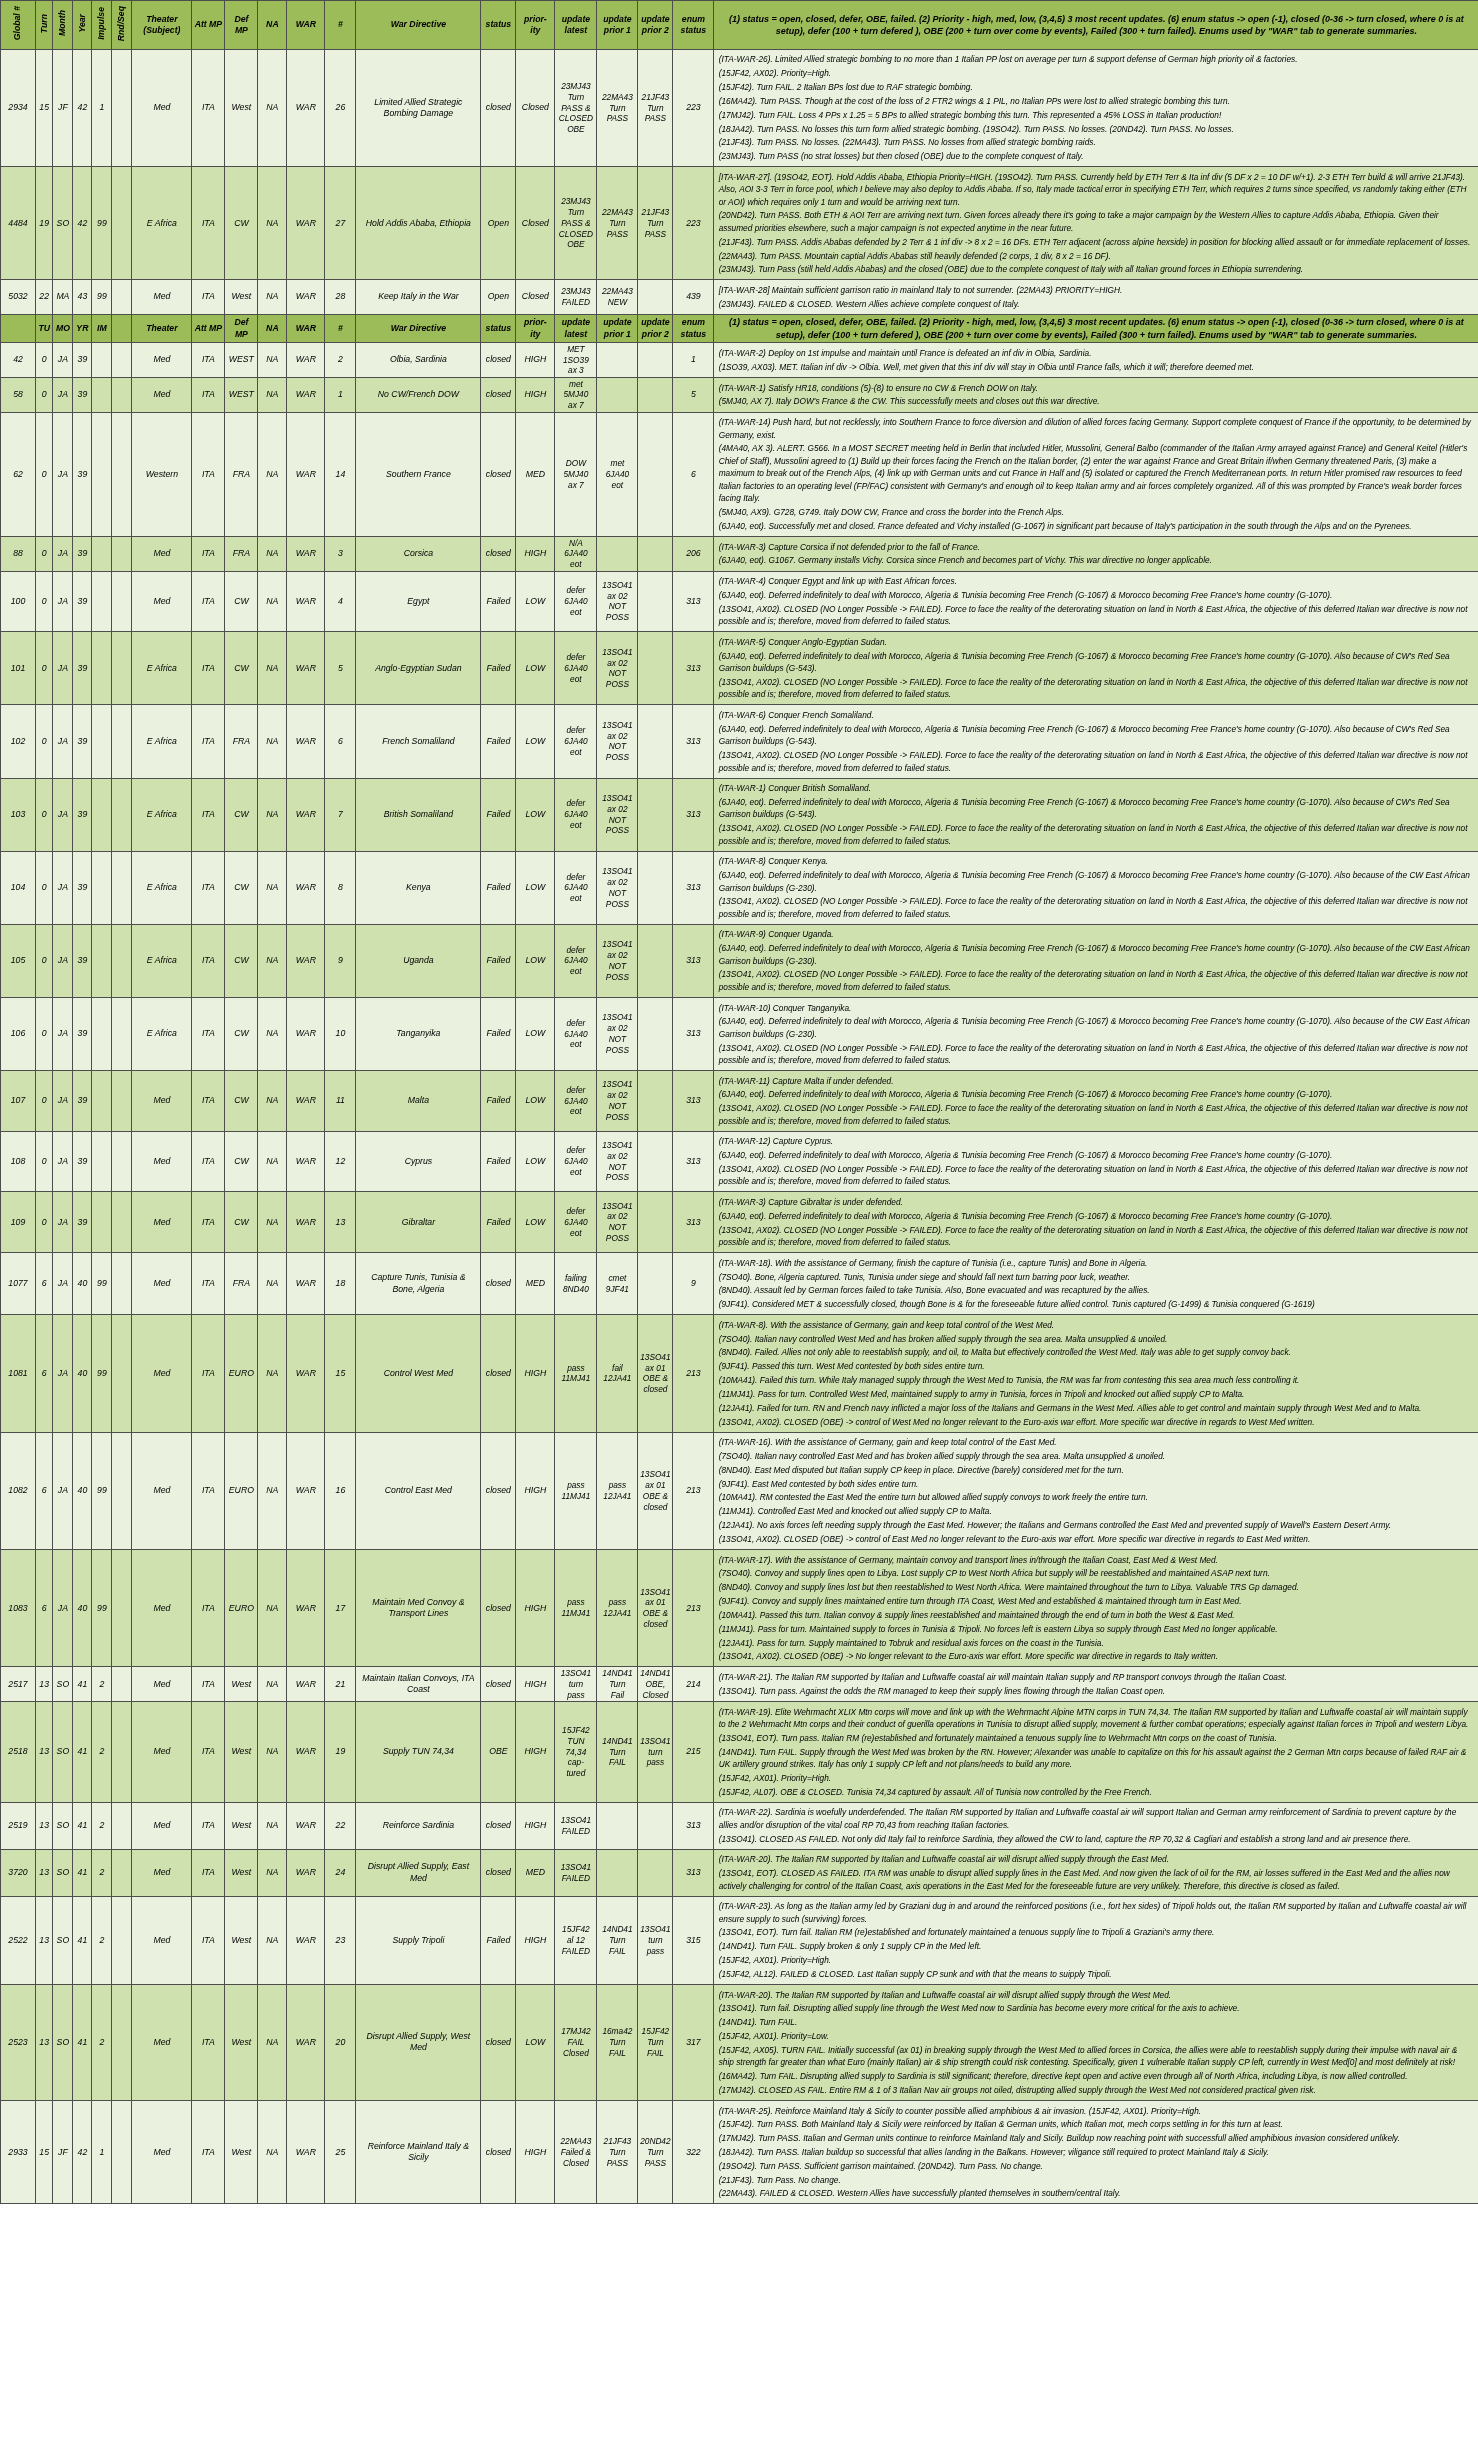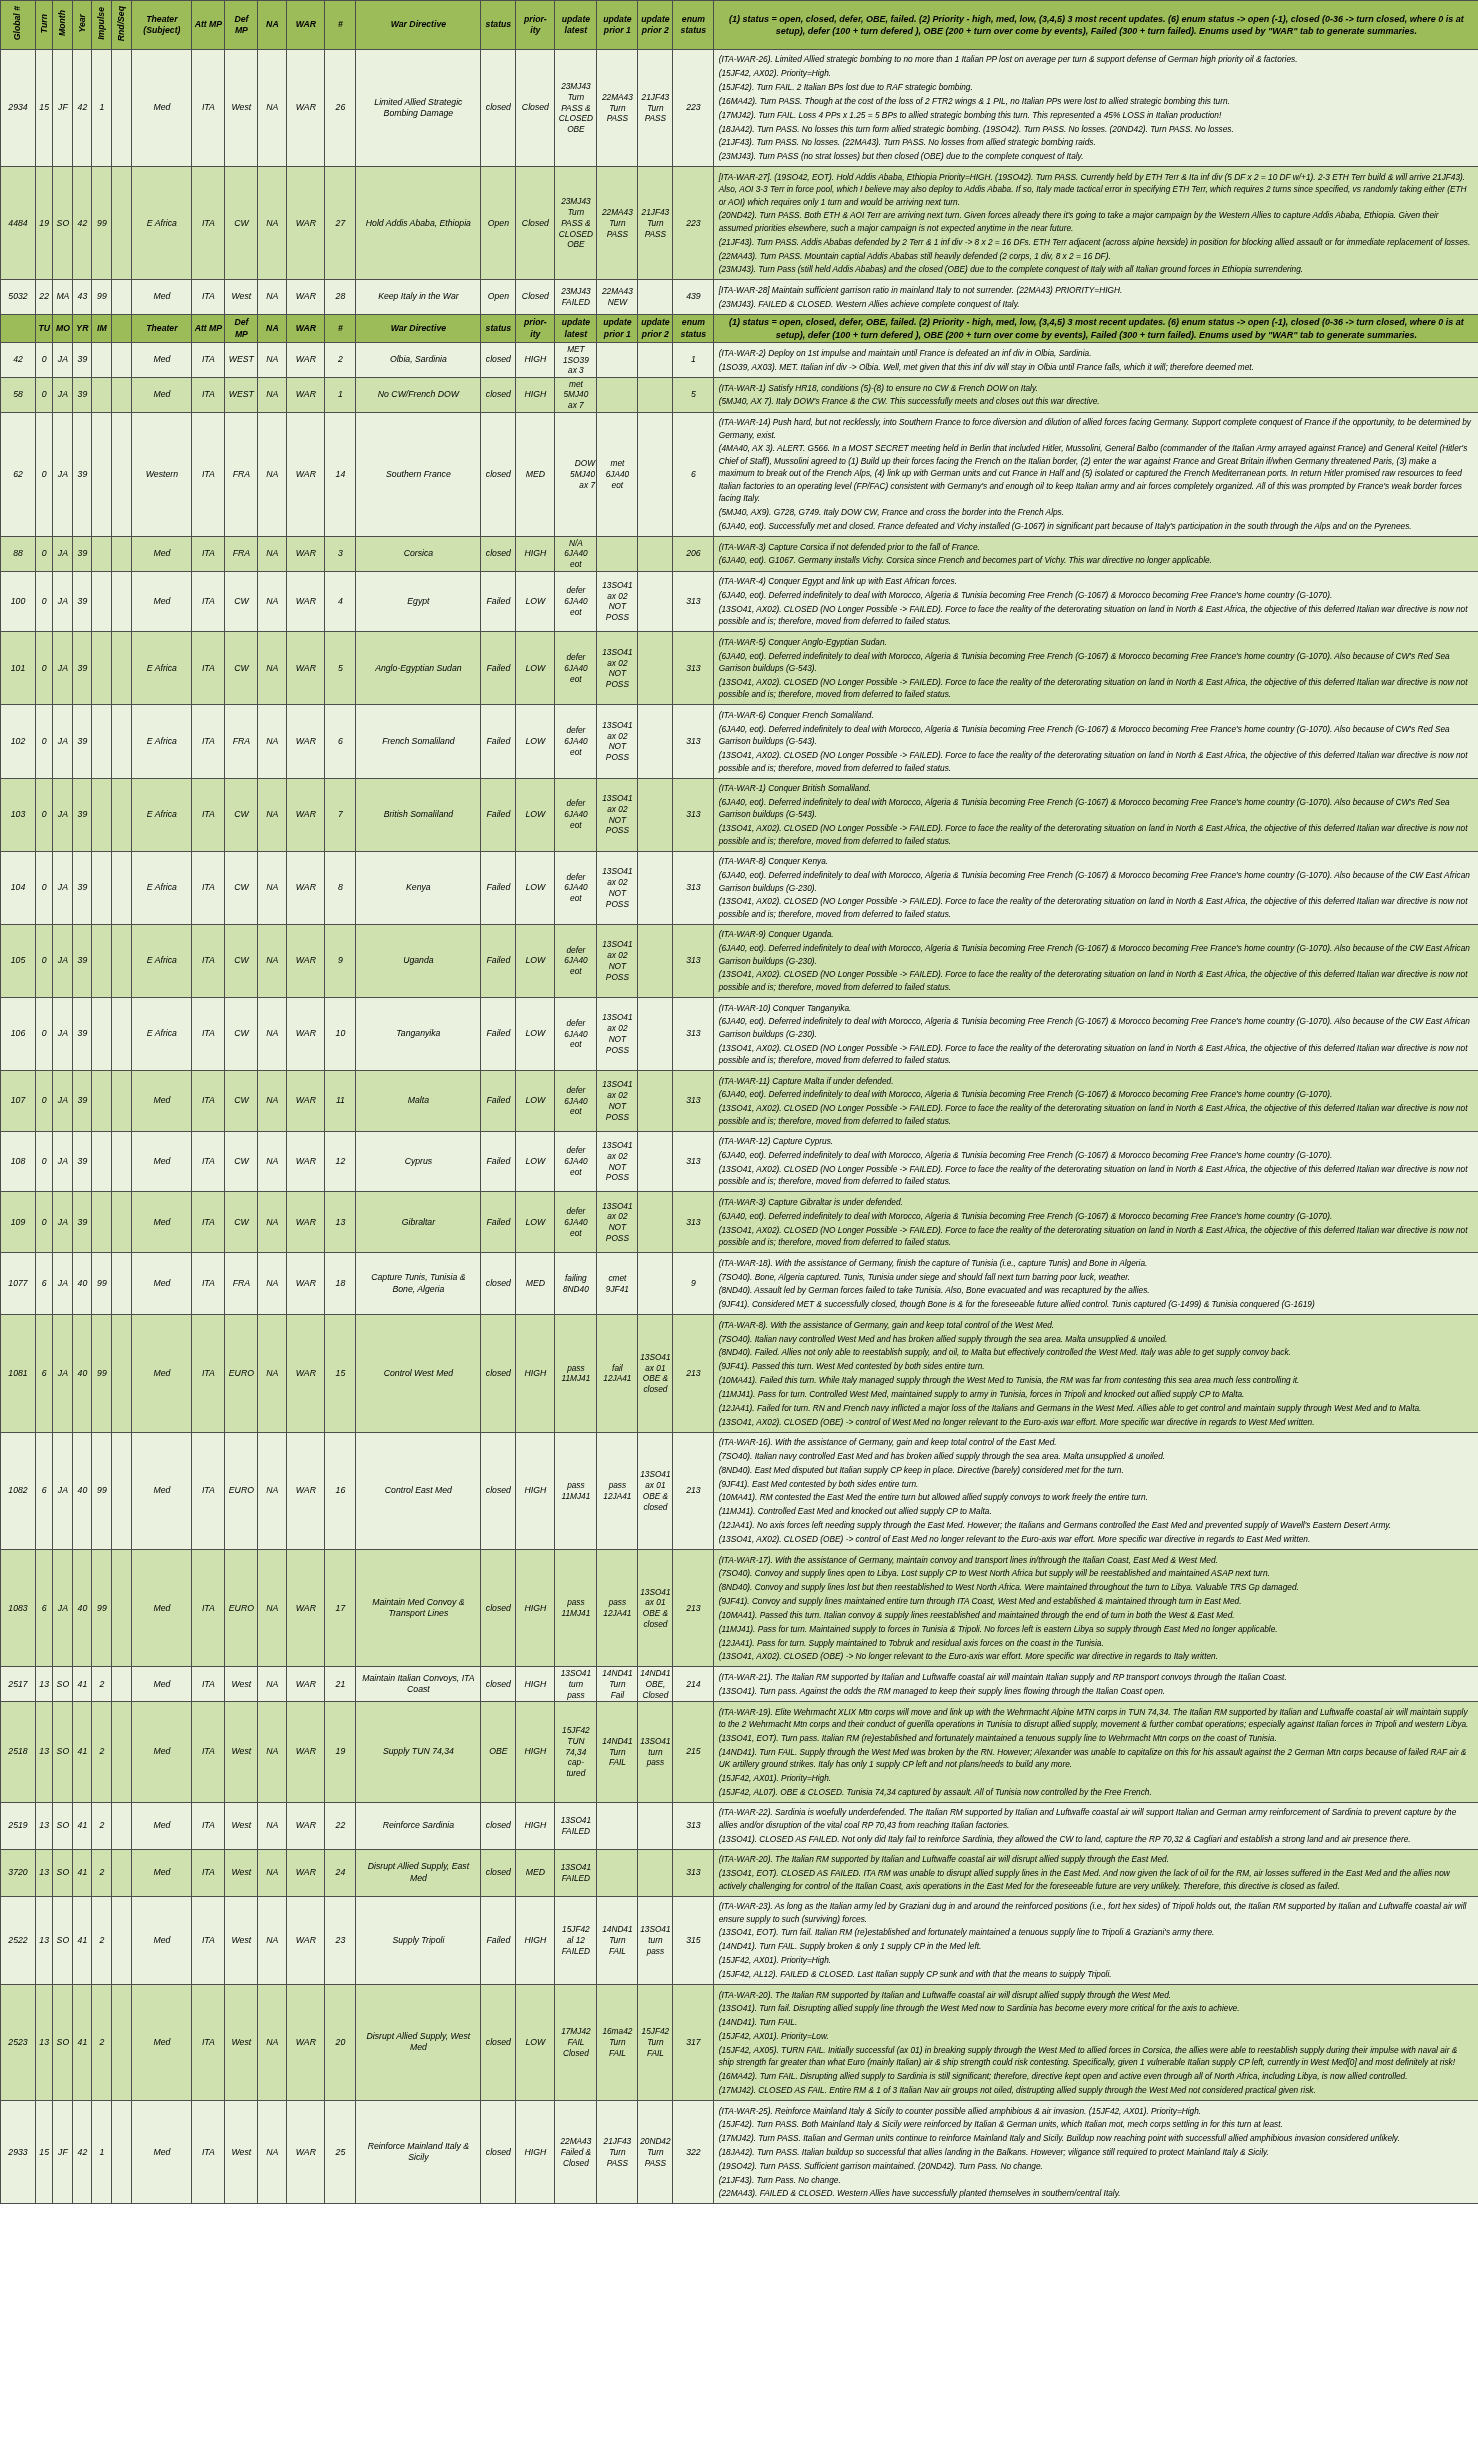--- a/index.html
+++ b/index.html
@@ -275,21 +275,21 @@
     <td></td>
     <td>Western</td>
     <td>ITA</td>
     <td>FRA</td>
     <td>NA</td>
     <td>WAR</td>
     <td>14</td>
     <td class="directive">Southern France</td>
     <td>closed</td>
     <td>MED</td>
-    <td class="upd" style="white-space: pre-line; text-align: right;">DOW
+    <td class="upd" style="white-space: pre-line;">DOW
 5MJ40
 ax 7</td>
     <td class="upd" style="white-space: pre-line;">met
 6JA40
 eot</td>
     <td class="upd" style="white-space: pre-line;"></td>
     <td>6</td>
     <td class="notes">
             <div class="note-line">(ITA-WAR-14) Push hard, but not recklessly, into Southern France to force diversion and dilution of allied forces facing Germany.  Support complete conquest of France if the opportunity, to be determined by Germany, exist.</div>
             <div class="note-line">(4MA40, AX 3).  ALERT.  G566.  In a MOST SECRET meeting held in Berlin that included Hitler, Mussolini, General Balbo (commander of the Italian Army arrayed against France) and General Keitel (Hitler's Chief of Staff), Mussolini agreed to (1) Build up their forces facing the French on the Italian border, (2) enter the war against France and Great Britain if/when Germany threatened Paris, (3) make a maximum to break out of the French Alps, (4) link up with German units and cut France in Half and (5) isolated or captured the French Mediterranean ports.  In return Hitler promised raw resources to feed Italian factories to an operating level (FP/FAC) consistent with Germany's and enough oil to keep Italian army and air forces completely organized.  All of this was prompted by France's weak border forces facing Italy.</div>

